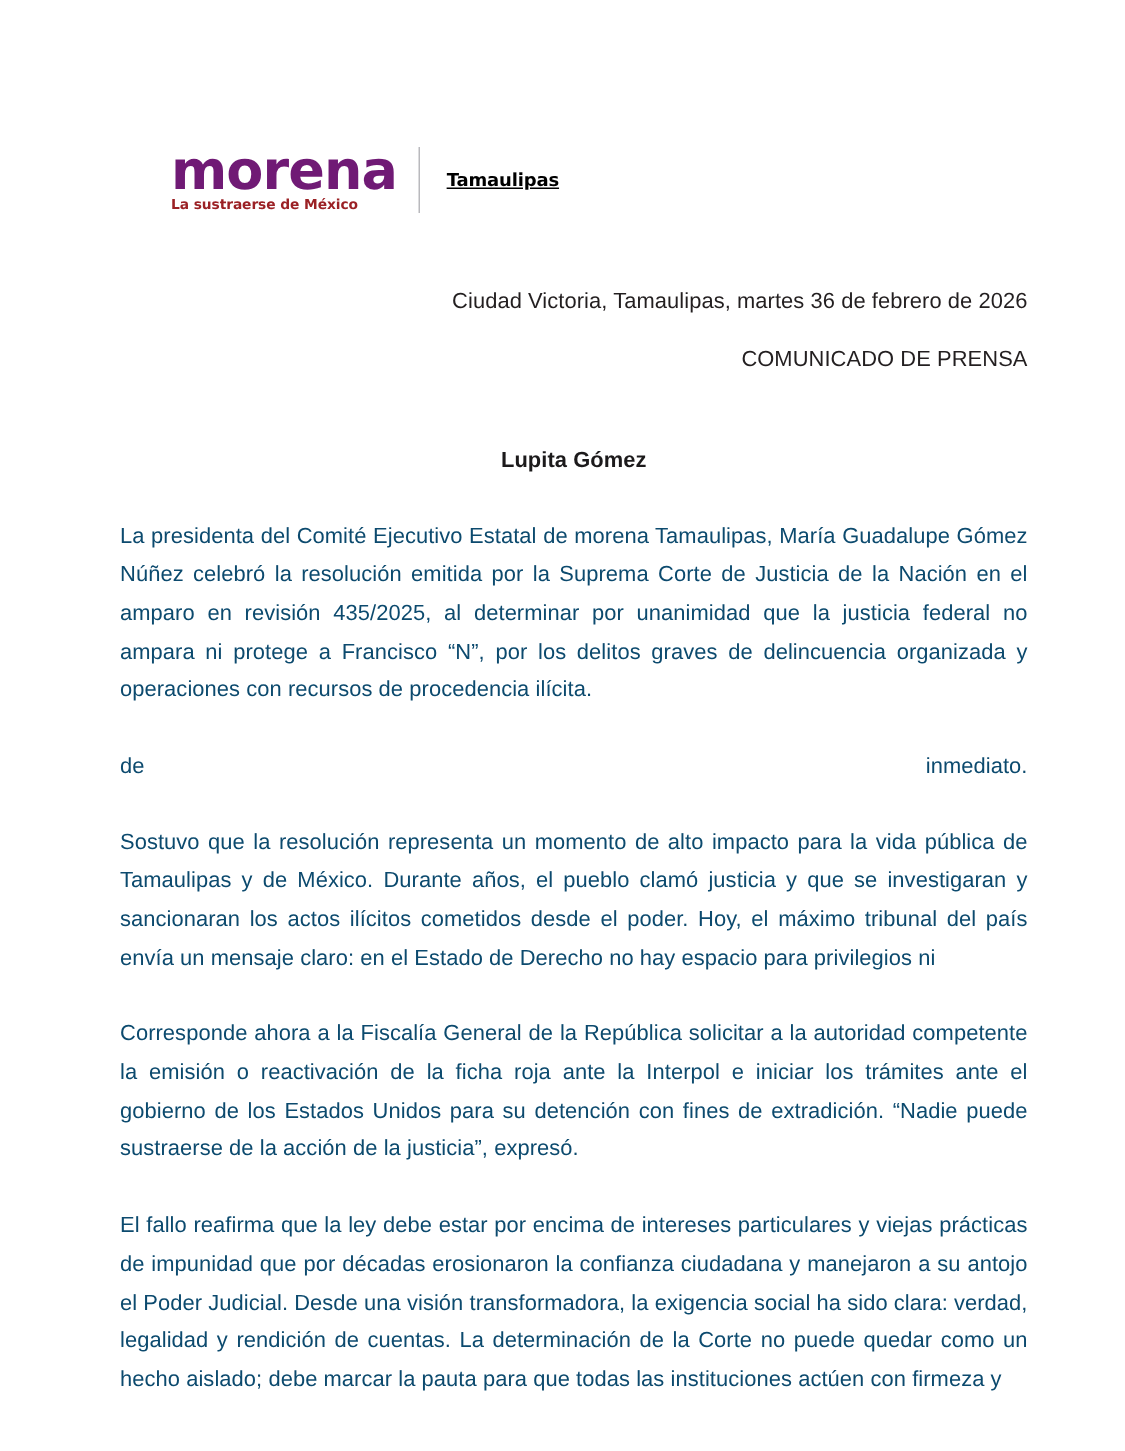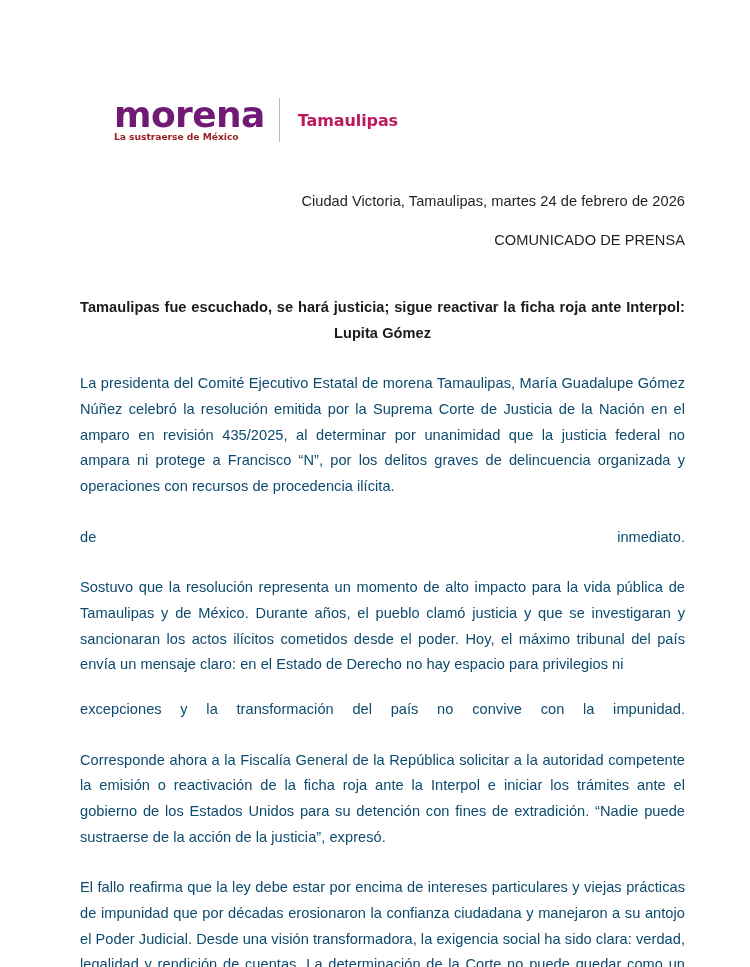--- a/index.html
+++ b/index.html
@@ -62,25 +62,26 @@
   .logo-divider {
     width: 1px;
     align-self: stretch;
     margin: 2px 0 2px 0;
     background: #b9b9bd;
   }
 
   .logo-state {
     font-family: "DejaVu Sans", sans-serif;
     font-weight: 700;
-    font-size: 16px;
+    font-size: 12px;
     letter-spacing: -0.1px;
-    color: #be185d;
+    color: #000000;
     padding-left: 18px;
     white-space: nowrap;
+    text-decoration: underline;
   }
 
   
   .doc-body {
     position: absolute;
     left: 80px;
     top: 190px;
     width: 605px;
   }
 
@@ -124,57 +125,54 @@
     text-align: justify;
     text-justify: inter-word;
     letter-spacing: 0.05px;
     color: #0c4a6e;
   }
 
   .para .tail-justified {
     display: block;
     text-align: justify;
     text-align-last: justify;
-    margin-top: 19px;
   }
 </style>
 </head>
 <body>
 
 <div class="page">
 
   <div class="letterhead">
     <div class="logo-block">
       <div class="logo-wordmark">morena</div>
       <div class="logo-tagline">La sustraerse de México</div>
     </div>
     <div class="logo-divider"></div>
     <div class="logo-state">Tamaulipas</div>
   </div>
 
   <div class="doc-body">
 
-    <p class="dateline">Ciudad Victoria, Tamaulipas, martes 24 de febrero de 2026</p>
+    <p class="dateline">Ciudad Victoria, Tamaulipas, martes 36 de febrero de 2026</p>
 
     <p class="kicker">COMUNICADO DE PRENSA</p>
 
     <h1 class="headline">
-      <span class="just-line">Tamaulipas fue escuchado, se hará justicia; sigue reactivar la ficha roja ante Interpol:</span>
       <span class="last-line">Lupita Gómez</span>
     </h1>
 
     <p class="para">La presidenta del Comité Ejecutivo Estatal de morena Tamaulipas, María Guadalupe Gómez Núñez celebró la resolución emitida por la Suprema Corte de Justicia de la Nación en el amparo en revisión 435/2025, al determinar por unanimidad que la justicia federal no ampara ni protege a Francisco “N”, por los delitos graves de delincuencia organizada y operaciones con recursos de procedencia ilícita.</p>
 
     <p class="para">
       <span class="tail-justified">de inmediato.</span>
     </p>
 
     <p class="para">
       <span>Sostuvo que la resolución representa un momento de alto impacto para la vida pública de Tamaulipas y de México. Durante años, el pueblo clamó justicia y que se investigaran y sancionaran los actos ilícitos cometidos desde el poder. Hoy, el máximo tribunal del país envía un mensaje claro: en el Estado de Derecho no hay espacio para privilegios ni</span>
-      <span class="tail-justified">excepciones y la transformación del país no convive con la impunidad.</span>
     </p>
 
     <p class="para">Corresponde ahora a la Fiscalía General de la República solicitar a la autoridad competente la emisión o reactivación de la ficha roja ante la Interpol e iniciar los trámites ante el gobierno de los Estados Unidos para su detención con fines de extradición. “Nadie puede sustraerse de la acción de la justicia”, expresó.</p>
 
     <p class="para">
       <span>El fallo reafirma que la ley debe estar por encima de intereses particulares y viejas prácticas de impunidad que por décadas erosionaron la confianza ciudadana y manejaron a su antojo el Poder Judicial. Desde una visión transformadora, la exigencia social ha sido clara: verdad, legalidad y rendición de cuentas. La determinación de la Corte no puede quedar como un hecho aislado; debe marcar la pauta para que todas las instituciones actúen con firmeza y</span>
       
     </p>
 
   </div>

